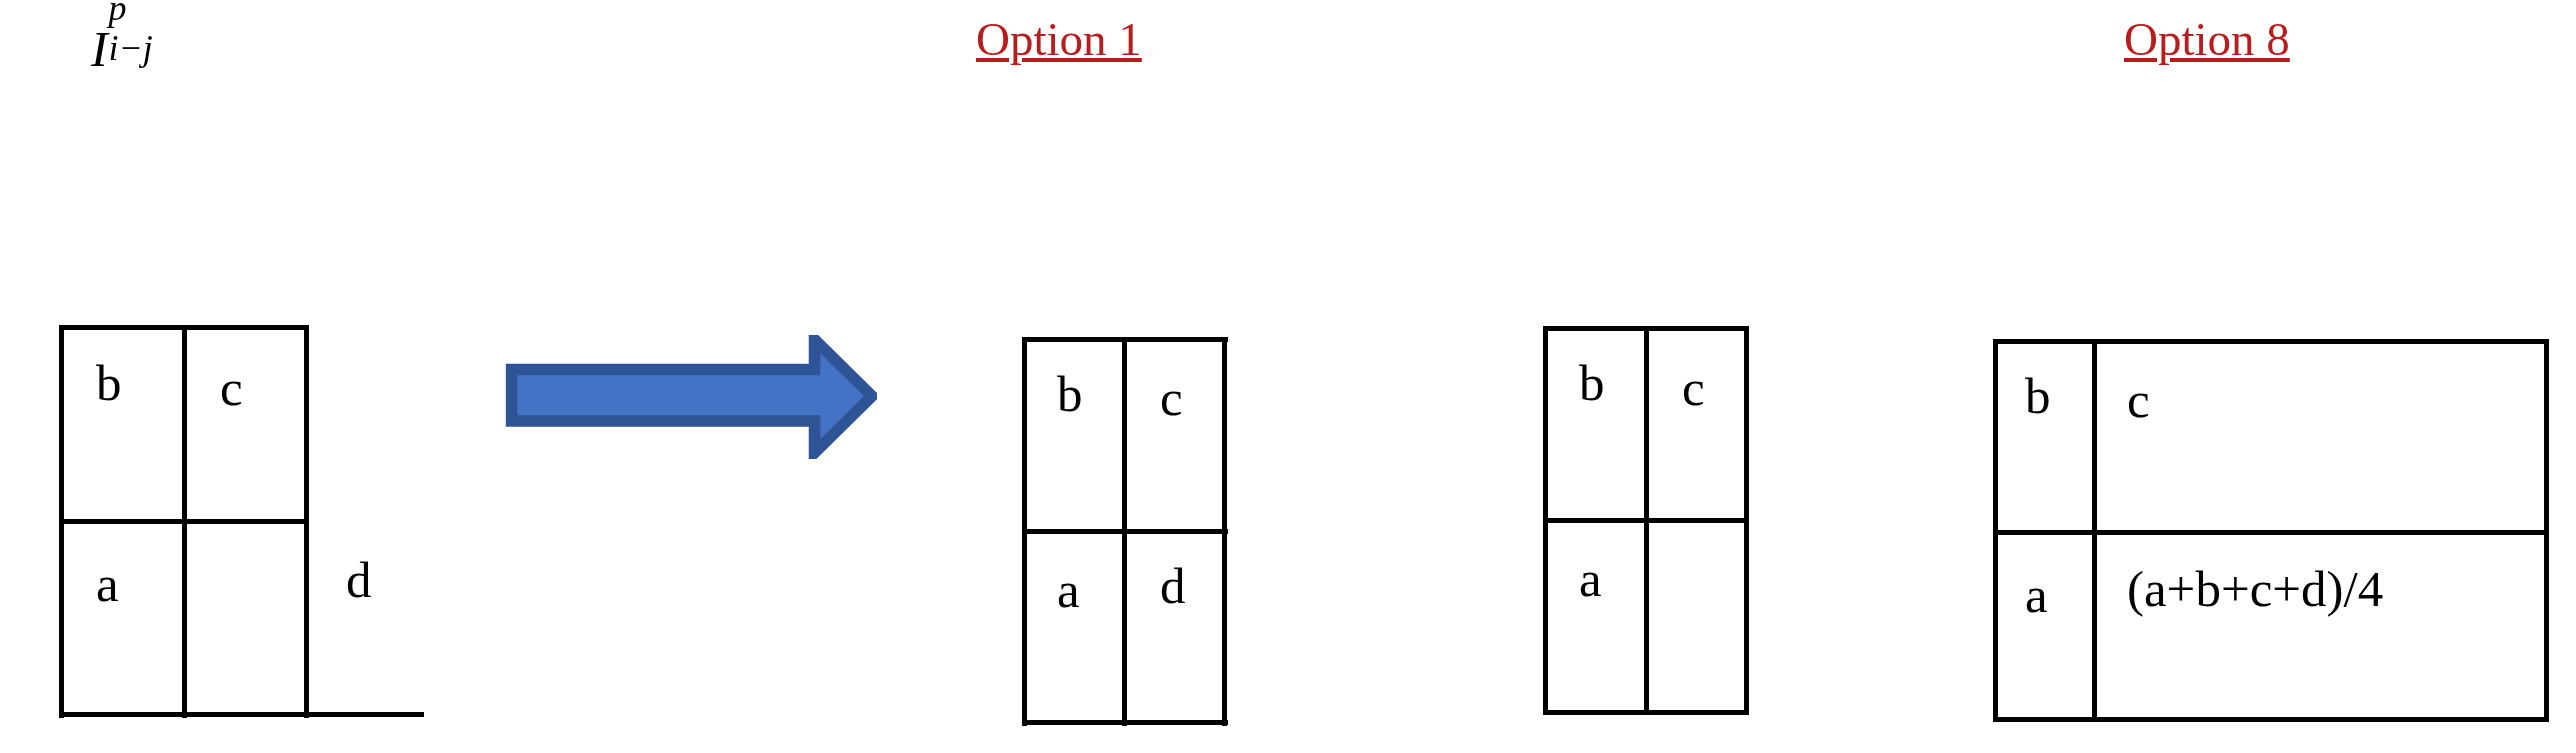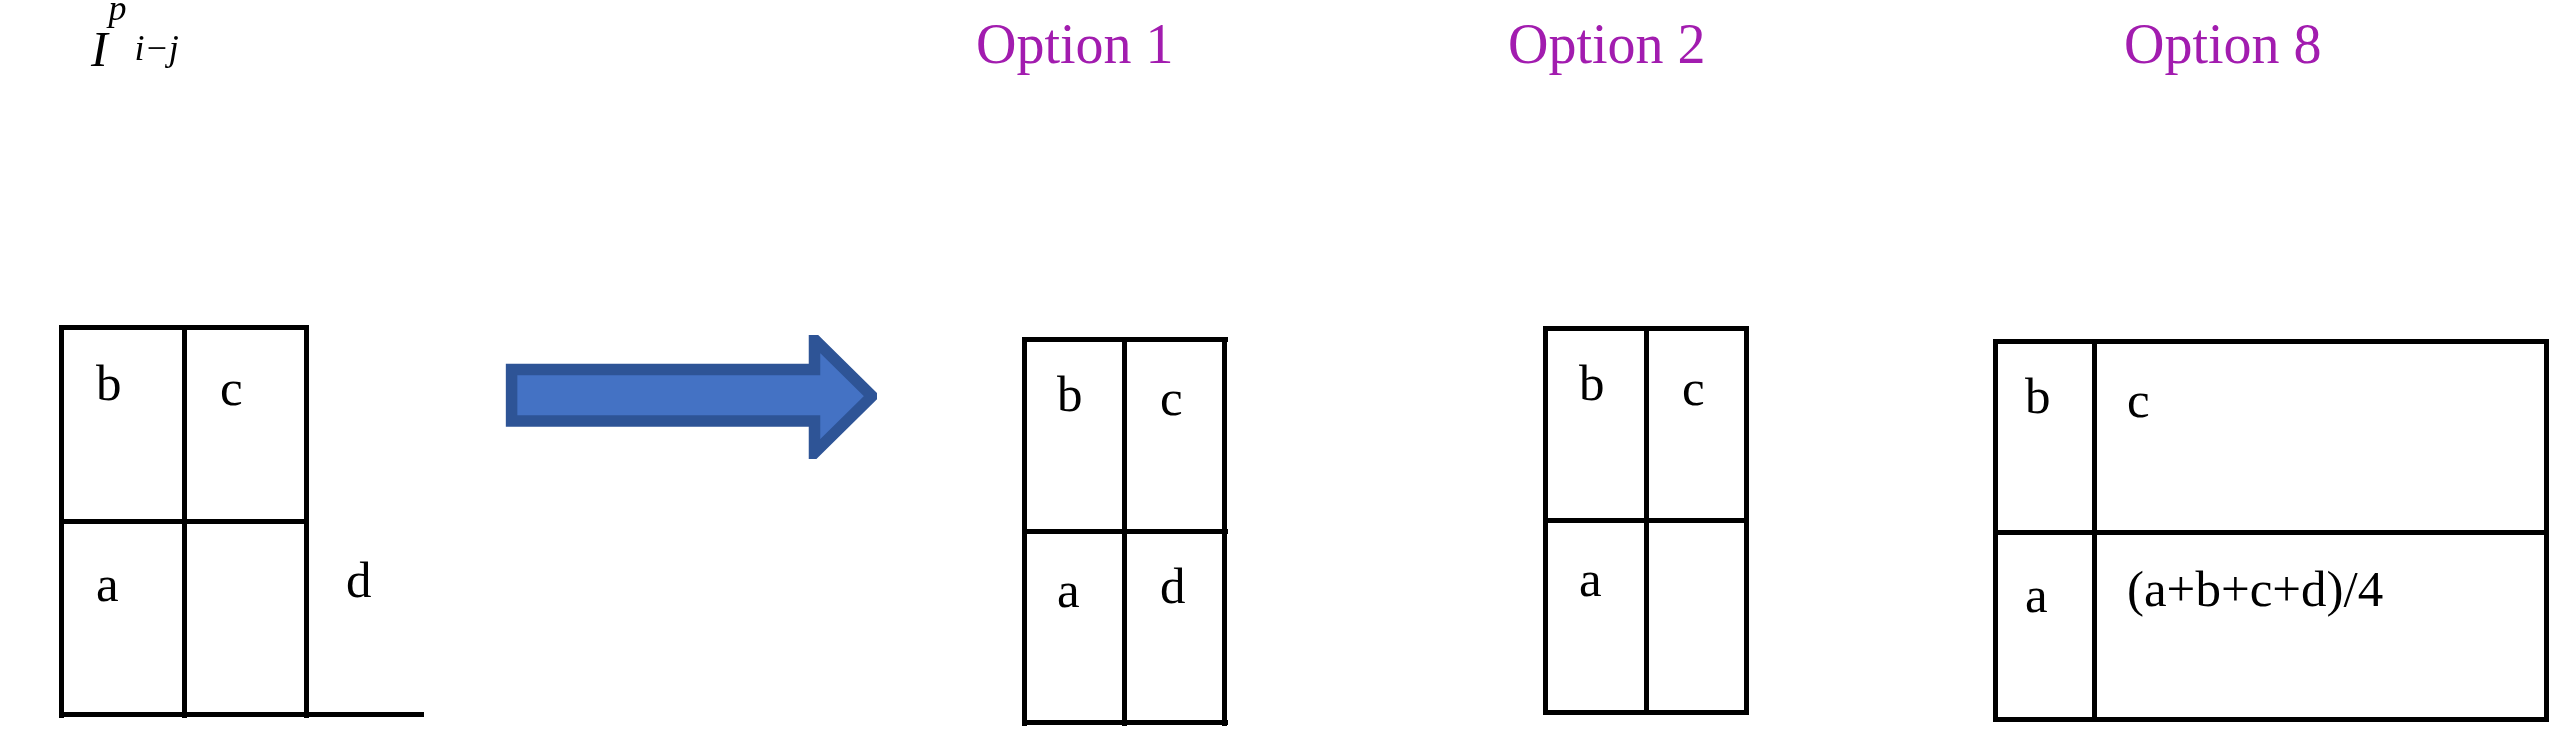--- a/index.html
+++ b/index.html
@@ -16,24 +16,25 @@
     width: 2576px;
     height: 754px;
     background: #ffffff;
     overflow: hidden;
   }
 
   
   .col-header {
     position: absolute;
     font-family: "Liberation Serif", "DejaVu Serif", serif;
-    font-size: 56px;
+    font-size: 47px;
     line-height: 1;
-    color: #a21caf;
+    color: #b91c1c;
     white-space: nowrap;
+    text-decoration: underline;
   }
 
   
   .math-label {
     position: absolute;
     font-family: "Liberation Serif", "DejaVu Serif", serif;
     font-style: italic;
     font-size: 50px;
     line-height: 1;
     color: #000000;
@@ -54,21 +55,20 @@
     font-size: 0.72em;
     font-style: italic;
   }
   .math-label .sub {
     position: absolute;
     left: 0.02em;
     top: 0.40em;
     font-size: 0.72em;
     font-style: italic;
     white-space: nowrap;
-    margin-left: 26px;
   }
 
   
   .cell-text {
     position: absolute;
     font-family: "Liberation Serif", "DejaVu Serif", serif;
     font-size: 51px;
     line-height: 1;
     color: #000000;
     white-space: nowrap;
@@ -95,21 +95,20 @@
 <body>
 
 <div id="canvas">
 
   <div class="math-label" style="left:91px; top:16px;">
     <span class="base">I</span><span class="supsub"><span class="sup">p</span><span class="sub">i−j</span></span>
   </div>
 
   <div class="col-header" style="left:976px; top:16px;">Option 1</div>
 
-  <div class="col-header" style="left:1508px; top:16px;">Option 2</div>
 
   <div class="col-header" style="left:2124px; top:16px;">Option 8</div>
 
   <div>
 
     <div class="rule-h" style="left:59px;  top:325px; width:250px;"></div>
     <div class="rule-h" style="left:59px;  top:519px; width:250px;"></div>
     <div class="rule-h" style="left:59px;  top:712px; width:365px;"></div>
 
     <div class="rule-v" style="left:59px;  top:325px; height:393px;"></div>

